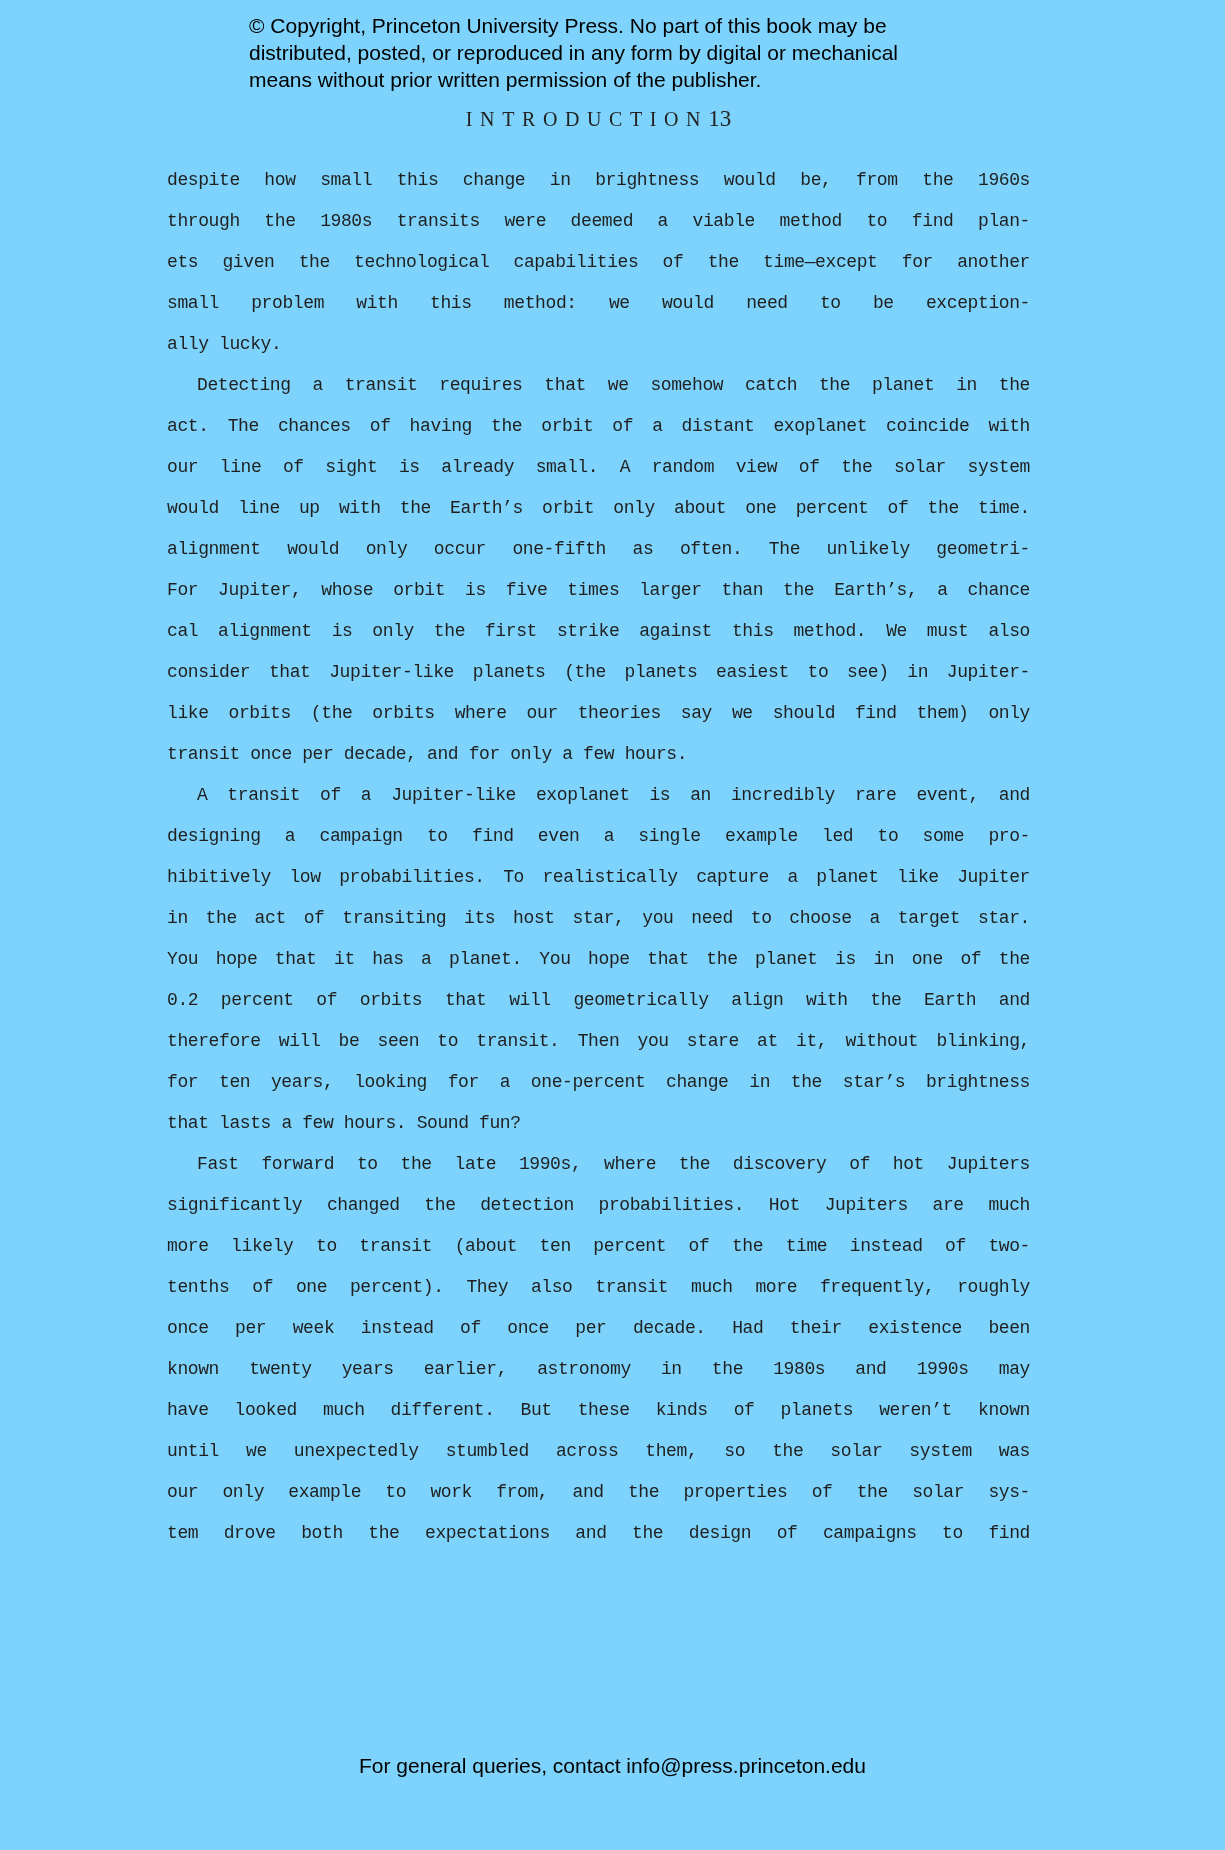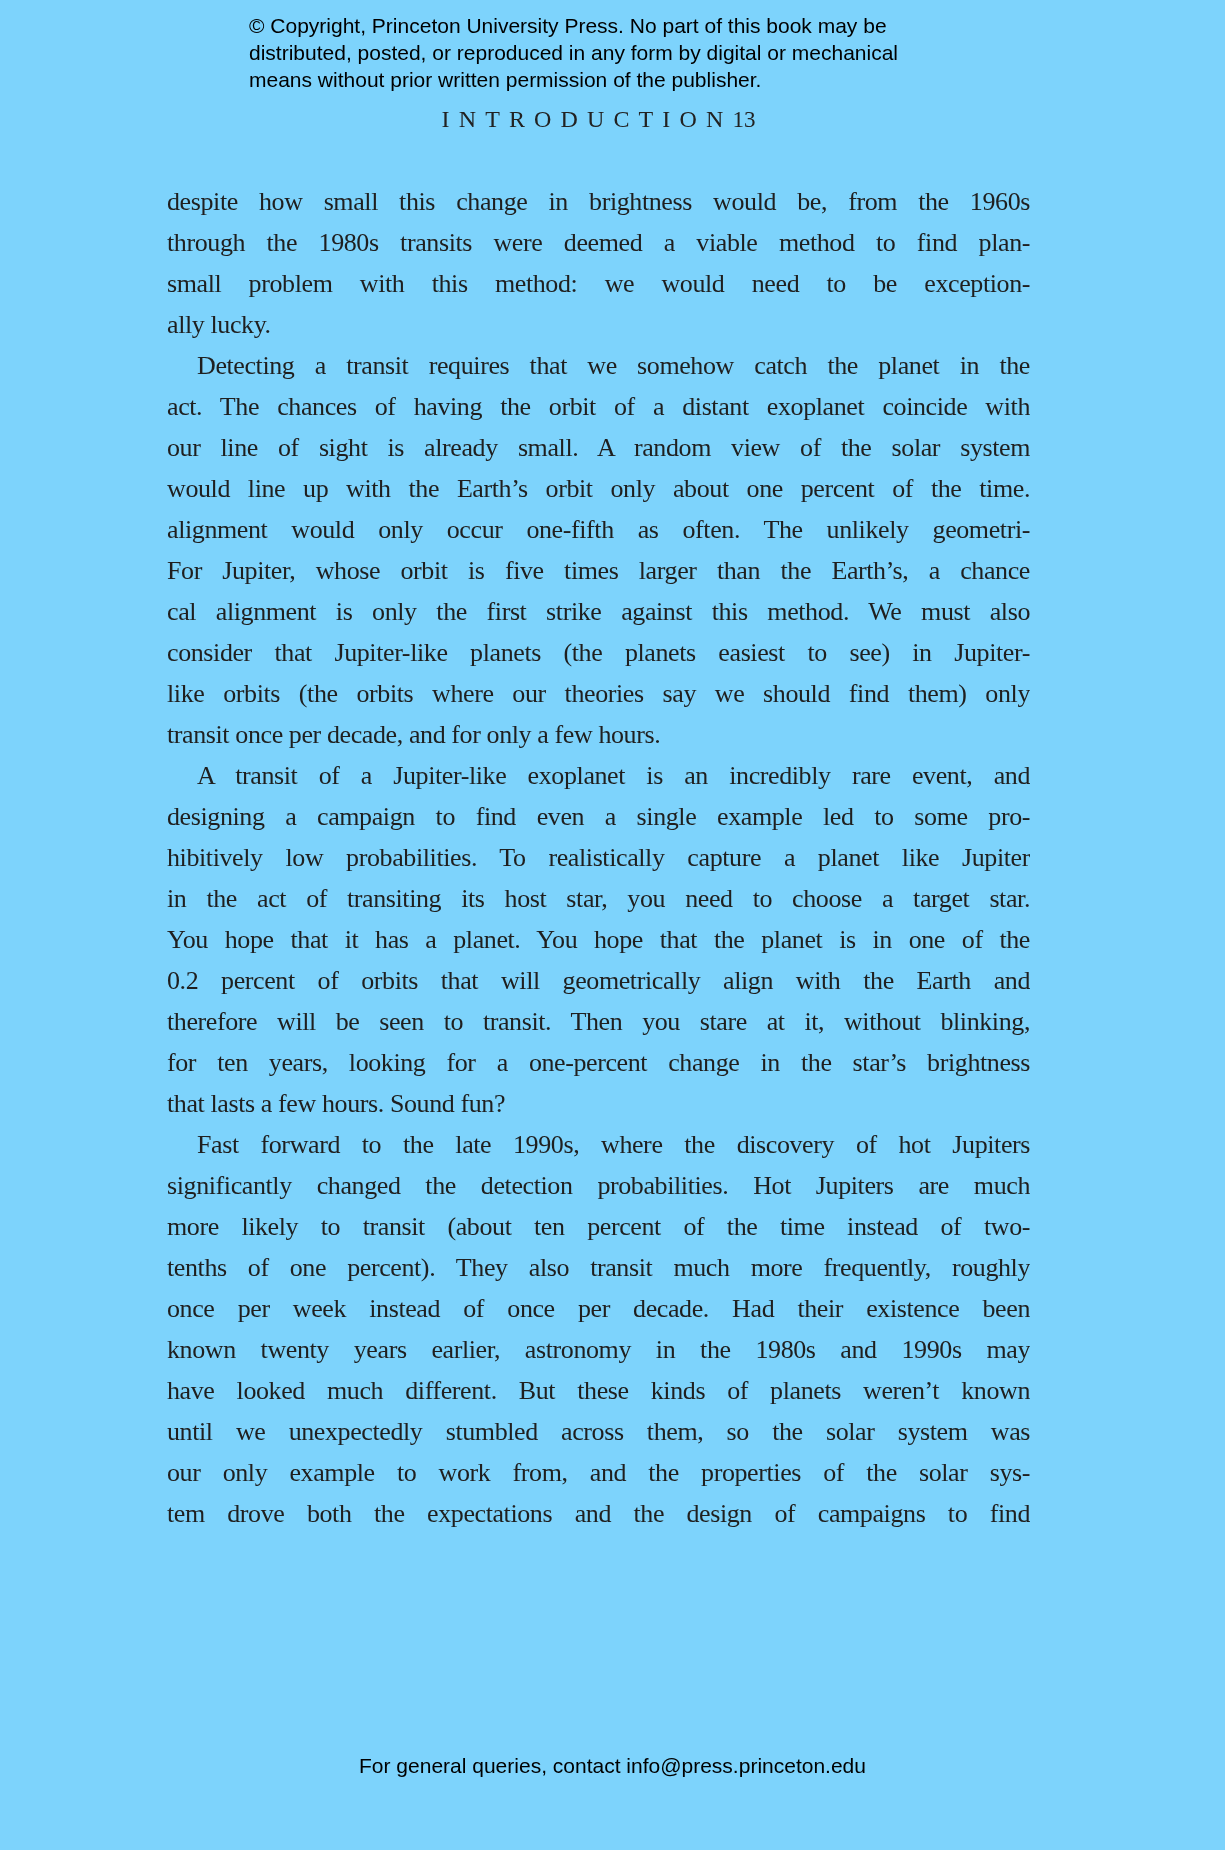--- a/index.html
+++ b/index.html
@@ -23,36 +23,37 @@
   }
   .running-head {
     position: absolute;
     left: 167px;
     top: 106px;
     width: 863px;
     text-align: center;
     color: #222222;
   }
   .section-title {
-    font-size: 24px;
+    font-size: 20px;
     letter-spacing: 0.38em;
   }
   .page-number {
     font-size: 23px;
     letter-spacing: 0;
   }
   .body-text {
     position: absolute;
     left: 167px;
-    top: 181px;
+    top: 160px;
     width: 863px;
-    font-size: 26px;
+    font-size: 18px;
     letter-spacing: -0.4px;
     line-height: 41px;
     color: #1f1f1f;
+    font-family: Liberation Mono, monospace;
   }
   .line {
     height: 41px;
     overflow: hidden;
     text-align: justify;
     text-align-last: justify;
   }
   .line.para-end { text-align-last: left; }
   .line.indent { padding-left: 30px; }
   .footer {
@@ -78,20 +79,21 @@
   </div>
 
   <div class="running-head">
     <span class="section-title">INTRODUCTION</span><span class="page-number">13</span>
   </div>
 
   <div class="body-text" id="body-text">
       <div class="paragraph">
         <div class="line">despite how small this change in brightness would be, from the 1960s</div>
         <div class="line">through the 1980s transits were deemed a viable method to find plan-</div>
+        <div class="line">ets given the technological capabilities of the time—except for another</div>
         <div class="line">small problem with this method: we would need to be exception-</div>
         <div class="line para-end">ally lucky.</div>
       </div>
       <div class="paragraph">
         <div class="line indent">Detecting a transit requires that we somehow catch the planet in the</div>
         <div class="line">act. The chances of having the orbit of a distant exoplanet coincide with</div>
         <div class="line">our line of sight is already small. A random view of the solar system</div>
         <div class="line">would line up with the Earth’s orbit only about one percent of the time.</div>
         <div class="line">alignment would only occur one-fifth as often. The unlikely geometri-</div>
         <div class="line">For Jupiter, whose orbit is five times larger than the Earth’s, a chance</div>

